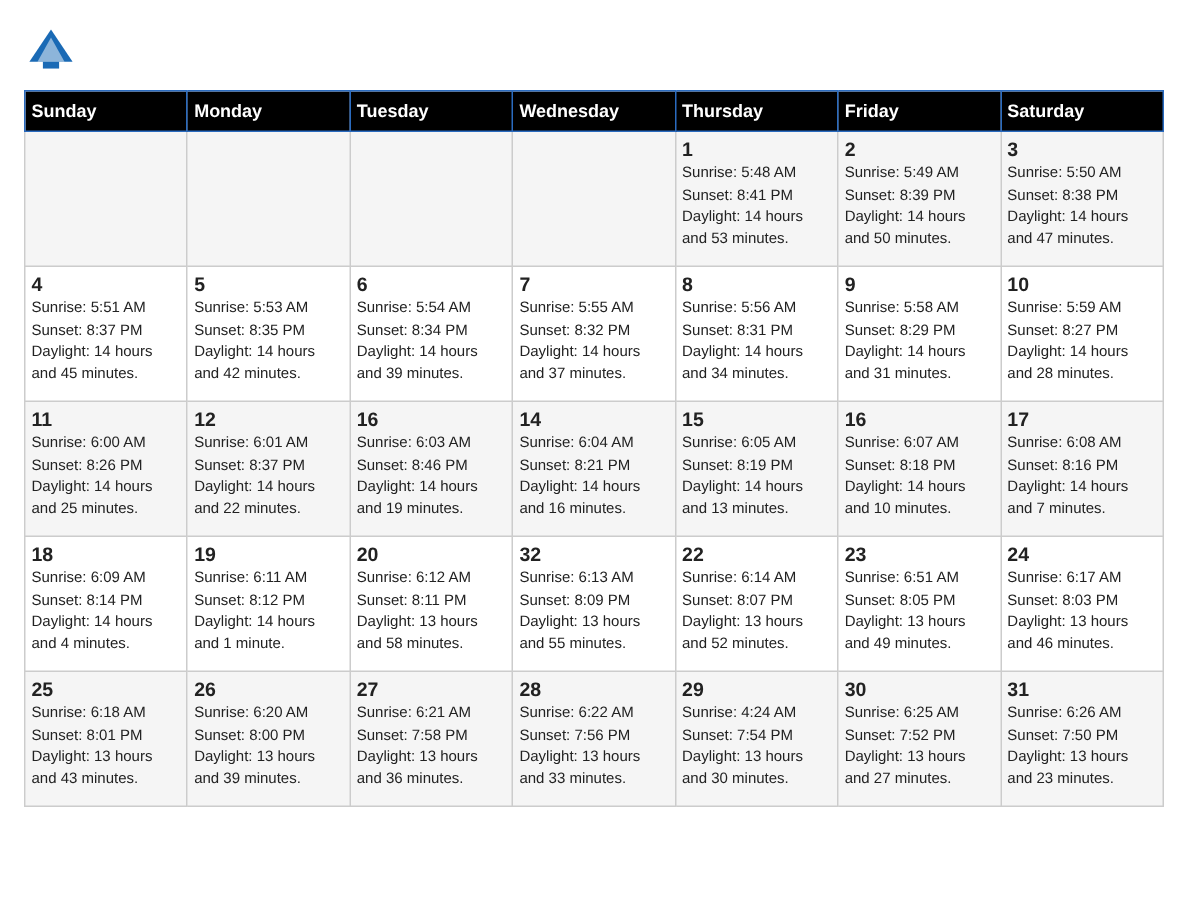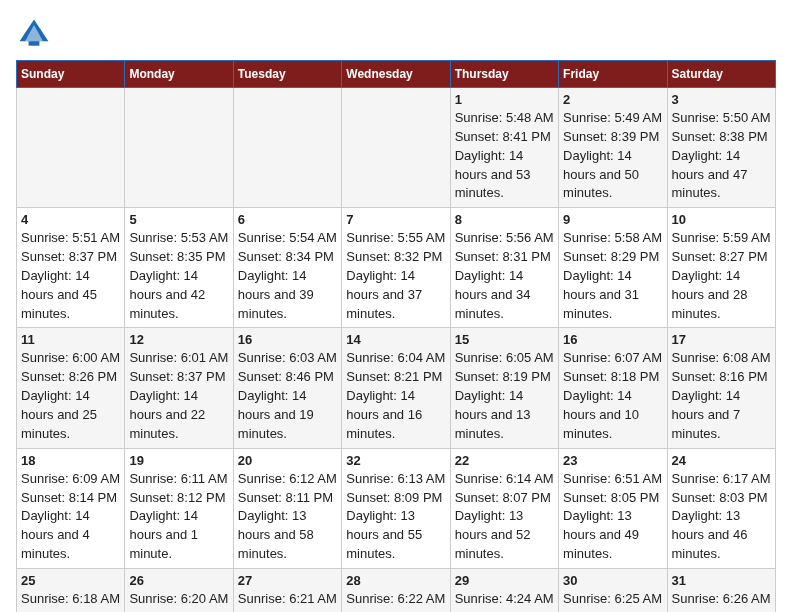--- a/index.html
+++ b/index.html
@@ -43,21 +43,21 @@
     .subtitle {
       font-size: 16px;
       color: #333;
     }
     table {
       width: 100%;
       border-collapse: collapse;
       font-size: 11px;
     }
     thead tr th {
-      background-color: #7f1d1d;
+      background-color: #000000;
       color: #fff;
       padding: 6px 4px;
       text-align: left;
       font-size: 12px;
       font-weight: bold;
       border: 1px solid #2a6bbf;
     }
     tbody tr td {
       border: 1px solid #ccc;
       vertical-align: top;
@@ -74,21 +74,21 @@
     tbody tr:nth-child(even) td {
       background: #fff;
     }
     .day-num {
       font-weight: bold;
       font-size: 13px;
       margin-bottom: 2px;
       display: block;
     }
     .day-info {
-      font-size: 13px;
+      font-size: 10px;
       line-height: 1.45;
       color: #222;
     }
     .empty-cell {
       background: #fff !important;
     }
     tbody tr:nth-child(odd) td.empty-cell {
       background: #f5f5f5 !important;
     }
   </style>

